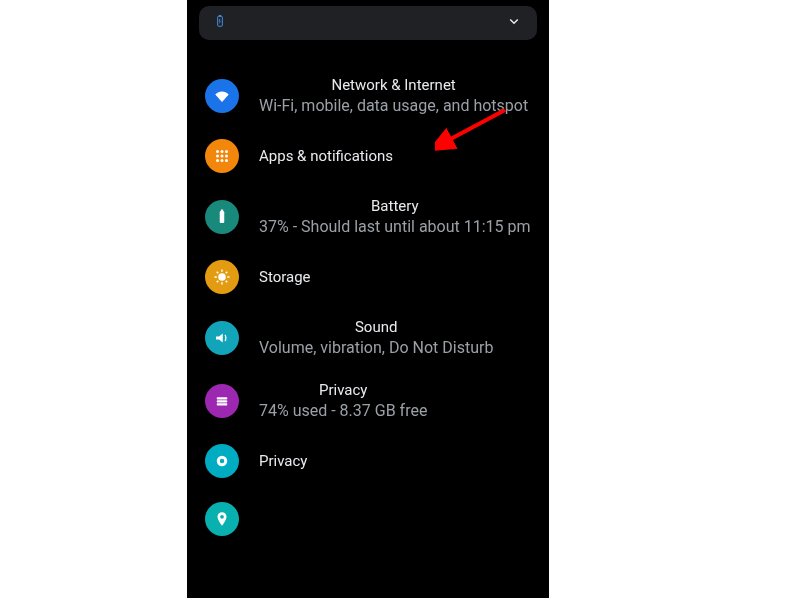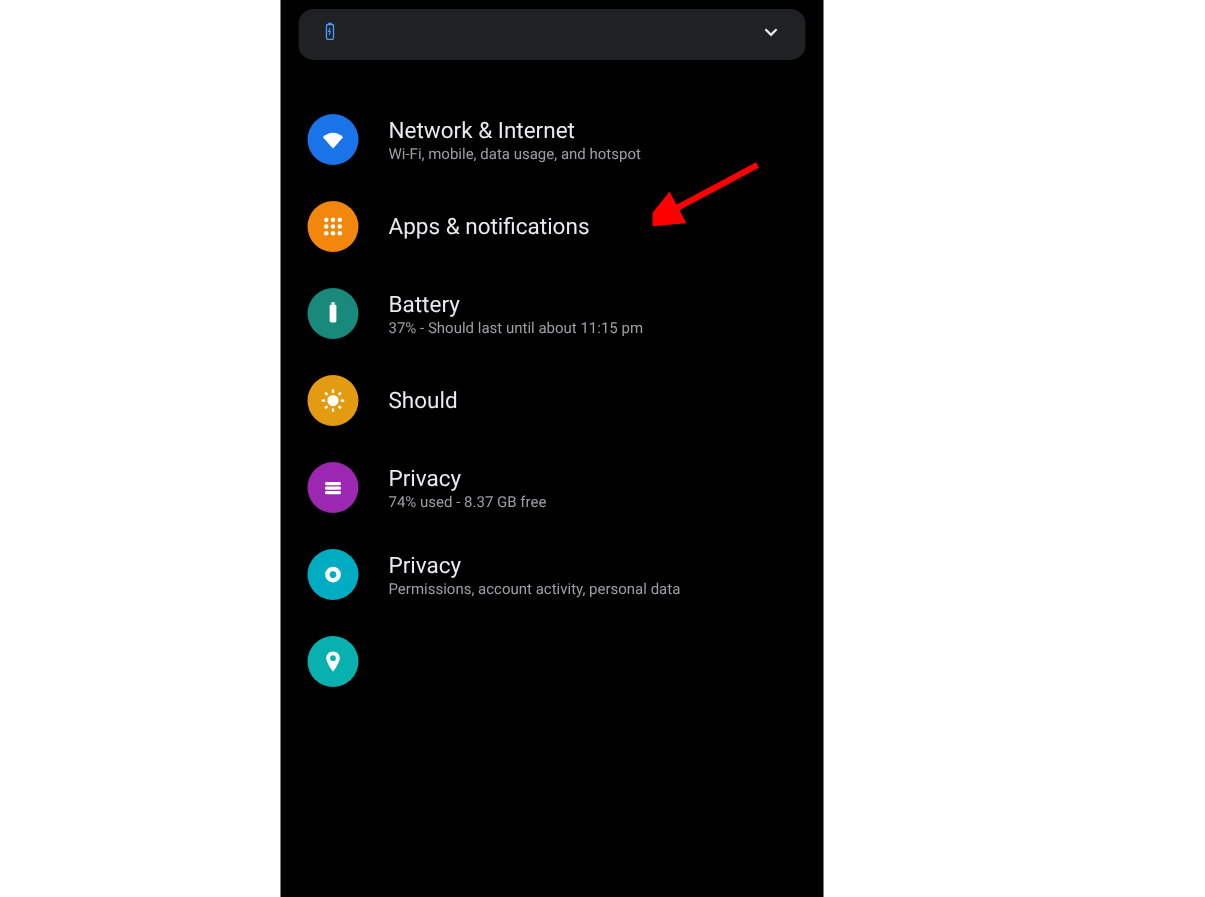--- a/index.html
+++ b/index.html
@@ -68,24 +68,25 @@
     }
     .item-text {
       display: flex;
       flex-direction: column;
       gap: 2px;
     }
     .item-title {
       color: #e8eaed;
       font-size: 15px;
       font-weight: 400;
+      text-align: center;
     }
     .item-subtitle {
       color: #9aa0a6;
-      font-size: 10px;
+      font-size: 16px;
     }
     .highlight-box {
       position: absolute;
       border: 3px solid #ff0000;
       left: 5px;
       top: 1px;
       width: 229px;
       height: 58px;
       pointer-events: none;
     }
@@ -180,24 +181,36 @@
             <line x1="12" y1="19" x2="12" y2="22"></line>
           <line x1="2" y1="12" x2="5" y2="12"></line>
             <line x1="19" y1="12" x2="22" y2="12"></line>
           <line x1="5" y1="5" x2="7" y2="7"></line>
             <line x1="17" y1="17" x2="19" y2="19"></line>
           <line x1="5" y1="19" x2="7" y2="17"></line>
             <line x1="17" y1="7" x2="19" y2="5"></line>
         </svg>
       </div>
       <div class="item-text">
-        <span class="item-title">Should</span>
-      </div>
-    </div>
-
+        <span class="item-title">Storage</span>
+      </div>
+    </div>
+
+    <div class="settings-item">
+      <div class="icon-circle bg-cyan">
+        <svg viewBox="0 0 24 24" fill="#fff">
+          <path d="M4 10 L4 14 L8 14 L13 18 L13 6 L8 10 Z"></path>
+          <path d="M16 8 C17.5 9.5 17.5 14.5 16 16" stroke="#fff" stroke-width="1.8" fill="none"></path>
+        </svg>
+      </div>
+      <div class="item-text">
+        <span class="item-title">Sound</span>
+        <span class="item-subtitle">Volume, vibration, Do Not Disturb</span>
+      </div>
+    </div>
 
     <div class="settings-item">
       <div class="icon-circle bg-purple">
         <svg viewBox="0 0 24 24" fill="#fff">
           <rect x="5" y="7" width="14" height="3" rx="1"></rect>
           <rect x="5" y="11" width="14" height="3" rx="1"></rect>
           <rect x="5" y="15" width="14" height="3" rx="1"></rect>
         </svg>
       </div>
       <div class="item-text">
@@ -208,21 +221,20 @@
 
     <div class="settings-item">
       <div class="icon-circle bg-cyan2">
         <svg viewBox="0 0 24 24" fill="#fff">
           <circle cx="12" cy="12" r="7"></circle>
           <circle cx="12" cy="12" r="3" fill="#00acc1"></circle>
         </svg>
       </div>
       <div class="item-text">
         <span class="item-title">Privacy</span>
-        <span class="item-subtitle">Permissions, account activity, personal data</span>
       </div>
     </div>
 
     <div class="settings-item">
       <div class="icon-circle bg-teal2">
         <svg viewBox="0 0 24 24" fill="#fff">
           <path d="M12 3 C8.5 3 6 5.5 6 9 C6 13 12 21 12 21 C12 21 18 13 18 9 C18 5.5 15.5 3 12 3 Z"></path>
           <circle cx="12" cy="9" r="2.5" fill="#09b0b0"></circle>
         </svg>
       </div>

